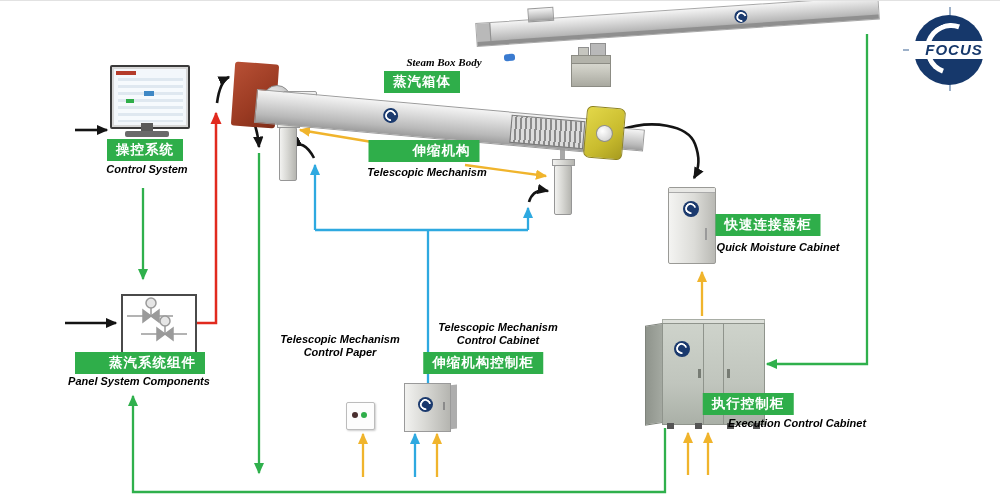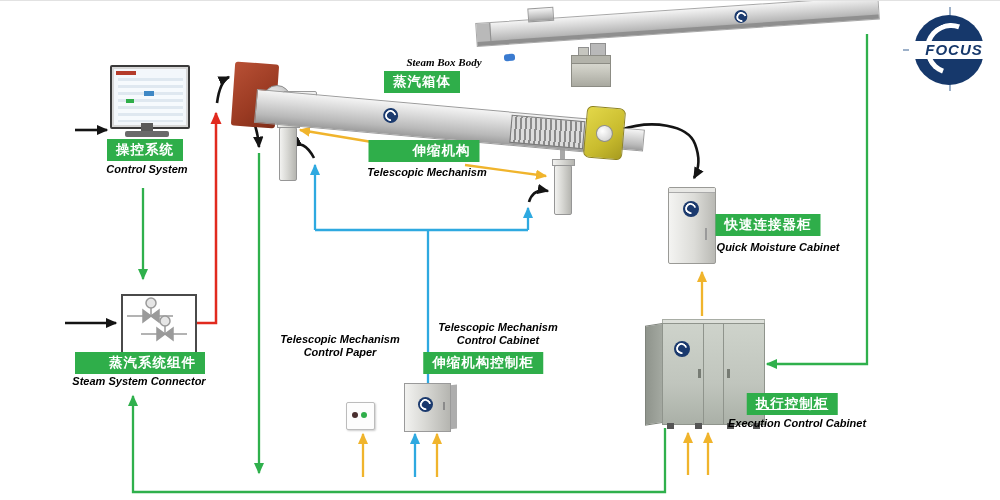--- a/index.html
+++ b/index.html
@@ -210,37 +210,37 @@
   <div class="cap" style="left:147px;top:162px;">Control System</div>
 
   <div class="cap" style="left:444px;top:55px;font-family:Liberation Serif, serif;">Steam Box Body</div>
   <div class="badge" style="left:422px;top:70px;">蒸汽箱体</div>
 
   <div class="badge" style="left:424px;top:139px;padding-left:44px;">伸缩机构</div>
   <div class="cap" style="left:427px;top:165px;">Telescopic Mechanism</div>
 
 
   <div class="badge" style="left:140px;top:351px;padding-left:34px;">蒸汽系统组件</div>
-  <div class="cap" style="left:139px;top:374px;">Steam System Connector</div>
+  <div class="cap" style="left:139px;top:374px;">Panel System Components</div>
 
   <div class="cap" style="left:340px;top:332px;">
     <span>Telescopic Mechanism</span><br>
     <span>Control Paper</span>
   </div>
 
   <div class="cap" style="left:498px;top:320px;">
     <span>Telescopic Mechanism</span><br>
     <span>Control Cabinet</span>
   </div>
   <div class="badge" style="left:768px;top:213px;">快速连接器柜</div>
 
   <div class="badge" style="left:483px;top:351px;">伸缩机构控制柜</div>
   <div class="cap" style="left:778px;top:240px;">Quick Moisture Cabinet</div>
 
-  <div class="badge" style="left:792px;top:392px;text-decoration:underline;">执行控制柜</div>
+  <div class="badge" style="left:748px;top:392px;">执行控制柜</div>
   <div class="cap" style="left:797px;top:416px;">Execution Control Cabinet</div>
 
   <div class="abs" style="left:903px;top:6px;width:96px;height:84px;">
     <div class="abs" style="left:46px;top:0;width:2px;height:84px;background:#9db1c9;"></div>
     <div class="abs" style="left:0;top:42px;width:96px;height:2px;background:#9db1c9;"></div>
     <div class="abs" style="left:11px;top:8px;width:70px;height:70px;border-radius:50%;background:#16386b;"></div>
     <div class="abs" style="left:22px;top:16px;width:42px;height:42px;border:5px solid transparent;border-top-color:#fff;border-left-color:#fff;border-radius:50%;transform:rotate(-25deg);"></div>
     <div class="abs" style="left:6px;top:34px;width:90px;height:18px;background:#fff;display:flex;align-items:flex-start;justify-content:center;">
       <span style="color:#16386b;font-weight:bold;font-style:italic;font-size:15px;letter-spacing:1px;">FOCUS</span>
     </div>

